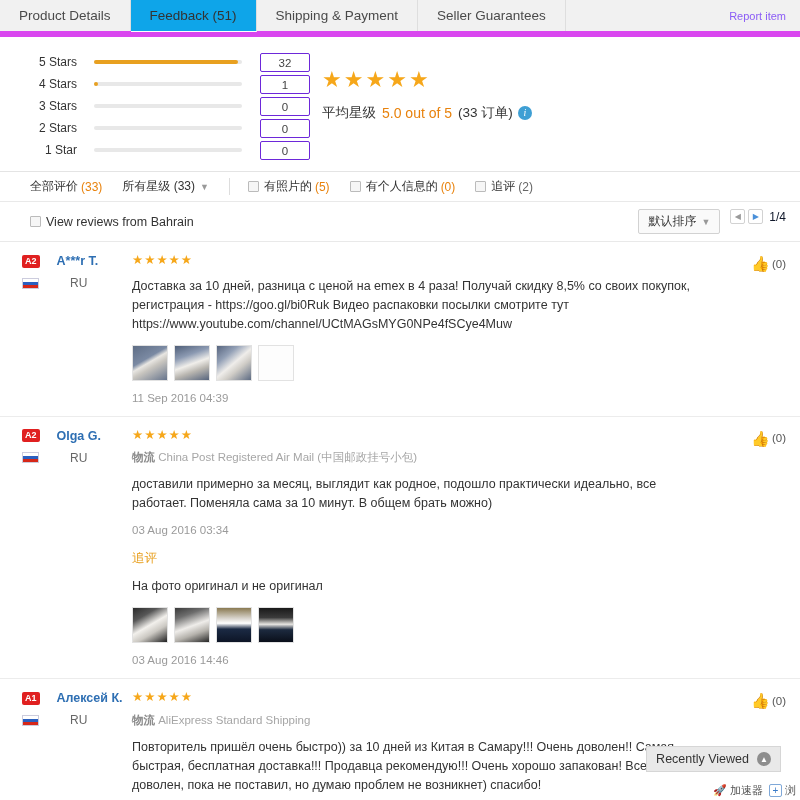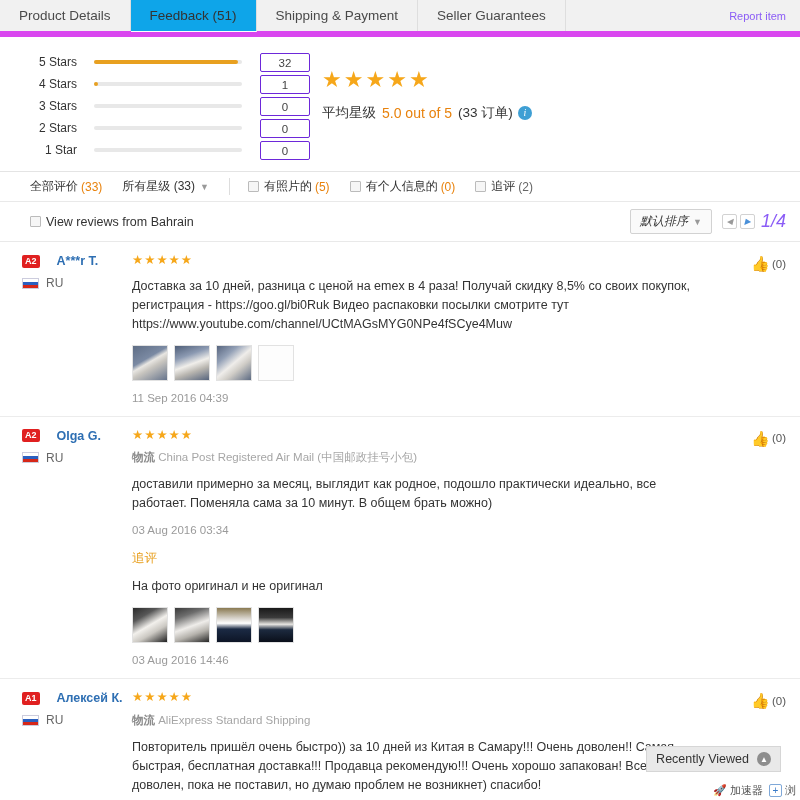--- a/index.html
+++ b/index.html
@@ -110,47 +110,47 @@
     margin-right: 5px; vertical-align: middle;
   }
 
   
   .viewrow {
     display: flex; align-items: center; justify-content: space-between;
     padding: 7px 14px 7px 30px;
     border-bottom: 1px solid #e9e9e9;
   }
   .viewleft { display: flex; align-items: center; font-size: 12.5px; color:#333; cursor:pointer; }
-  .viewright { display: flex; align-items: center; font-style: italic; }
+  .viewright { display: flex; align-items: flex-start; }
   .sortbtn {
     border: 1px solid #d2d2d2; background: #fafafa;
     padding: 3px 9px; font-size: 12px; color: #333;
     border-radius: 2px; cursor: pointer; display:flex; align-items:center;
   }
   .pager { display: flex; align-items: center; margin-left: 10px; }
   .pgbtn {
     width: 15px; height: 15px; border: 1px solid #d2d2d2;
     background: #fff; margin-right: 3px; border-radius: 2px;
     display:flex; align-items:center; justify-content:center;
     font-size: 8px; color: #9a9a9a; cursor: pointer;
   }
   .pgbtn.on { color: #4a90d9; }
-  .pgtext { font-size: 18px; color: #8b5cf6; margin-left: 3px; }
+  .pgtext { font-size: 12px; color: #0f172a; margin-left: 3px; }
 
   
   .review { display: flex; padding: 12px 14px 12px 22px; border-bottom: 1px solid #ececec; position: relative; }
   .rv-left { width: 110px; flex-shrink: 0; }
   .rv-user { display: flex; align-items: center; }
   .lvl {
     display:inline-block; background:#e02020; color:#fff;
     font-size: 9px; padding: 0px 3px; border-radius: 2px;
     margin-right: 17px; line-height: 13px; font-weight: bold;
   }
   .uname { color: #2e6fb3; font-size: 12.5px; font-weight: bold; }
-  .rv-country { display: flex; align-items: center; margin-top: 8px; }
+  .rv-country { display: flex; align-items: center; margin-top: 8px; gap: 24px; }
   .flag {
     width: 17px; height: 11px; margin-right: 7px;
     border: 1px solid #ccd;
     background: linear-gradient(to bottom, #ffffff 0 33%, #2a5fbf 33% 66%, #d62718 66% 100%);
   }
   .cname { font-size: 12px; color: #666; }
   .rv-body { flex: 1; padding-right: 80px; }
   .ministars { color: #f6a71a; font-size: 12.5px; letter-spacing: 1px; line-height: 1; }
   .logi { margin-top: 9px; font-size: 11.5px; color: #a6a6a6; }
   .logi b { color: #8b8b8b; font-weight: bold; }

